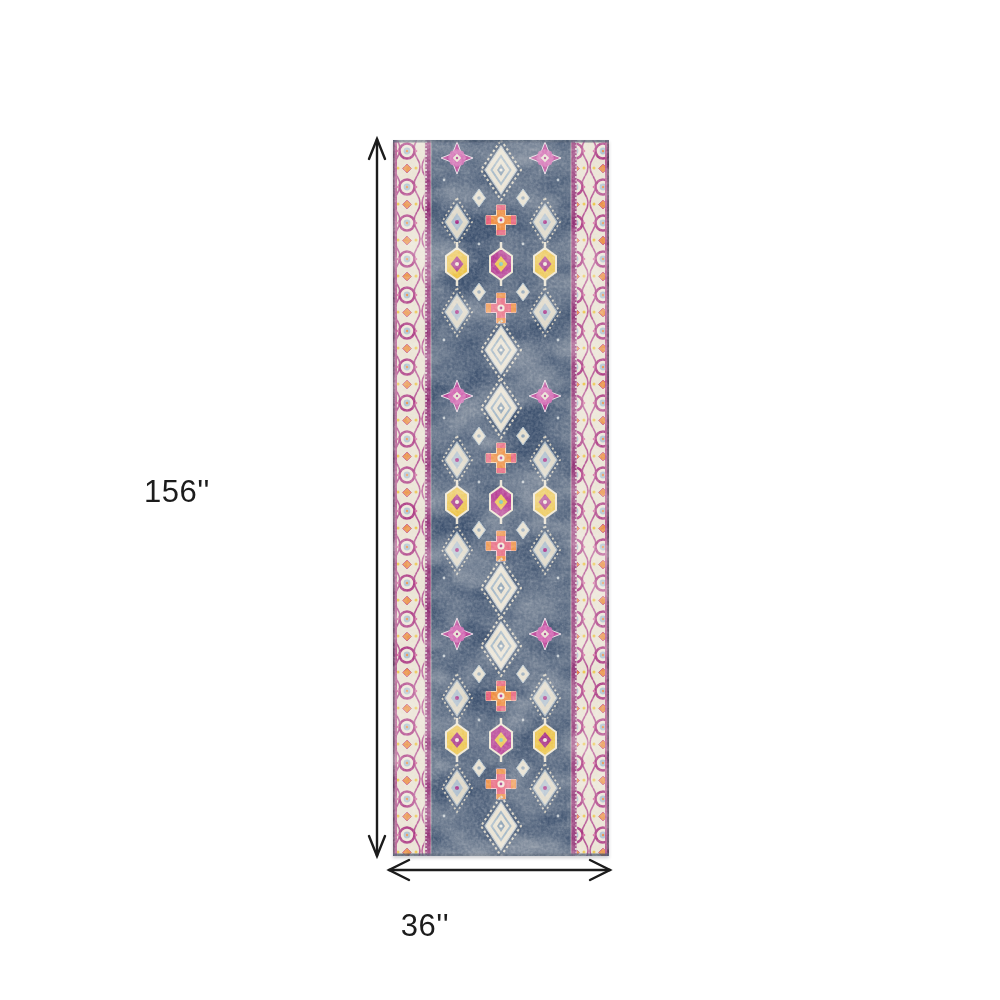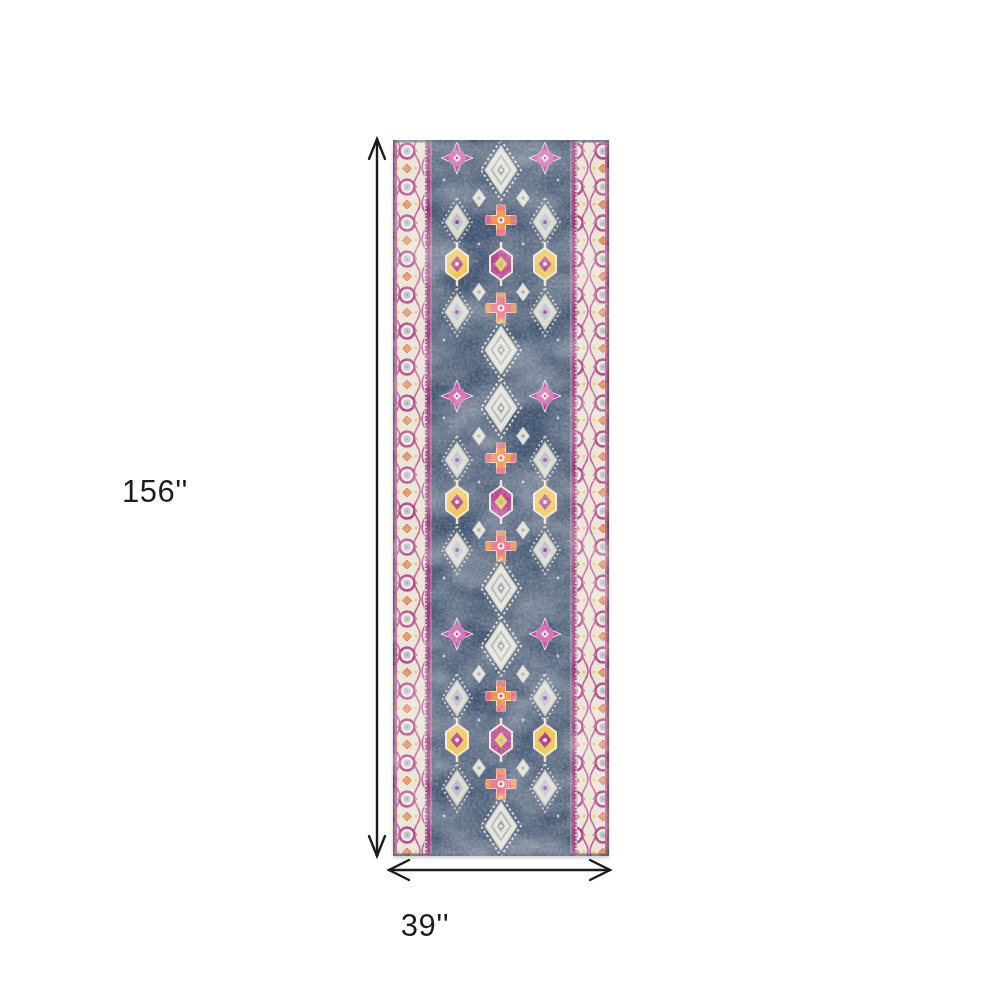--- a/index.html
+++ b/index.html
@@ -39,20 +39,21 @@
     font-size: 31px;
     line-height: 36px;
     text-align: center;
     letter-spacing: 0.5px;
     white-space: nowrap;
   }
   .dim-label.height {
     left: 100px;
     top: 474px;
     width: 110px;
+    text-align: right;
   }
   .dim-label.width {
     left: 370px;
     top: 908px;
     width: 110px;
   }
   .arrow-stroke {
     stroke: #1c1c1c;
     stroke-width: 2.4;
     fill: none;
@@ -230,15 +231,15 @@
     <path class="arrow-stroke" d="M9,706 L17,726 L25,706"></path>
   </svg>
 
   <svg class="h-arrow" width="232" height="28" viewBox="0 0 232 28" xmlns="http://www.w3.org/2000/svg">
     <path class="arrow-stroke" d="M5,14 L226,14"></path>
     <path class="arrow-stroke" d="M25,4 L5,14 L25,24"></path>
     <path class="arrow-stroke" d="M206,4 L226,14 L206,24"></path>
   </svg>
 
   <div class="dim-label height">156''</div>
-  <div class="dim-label width">39''</div>
+  <div class="dim-label width">36''</div>
 
 </div>
 
 </body></html>

